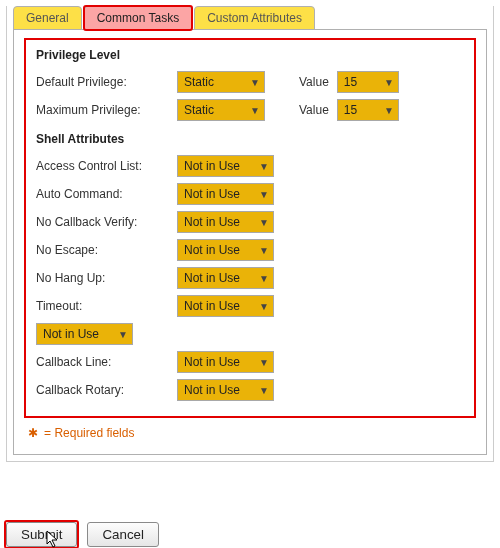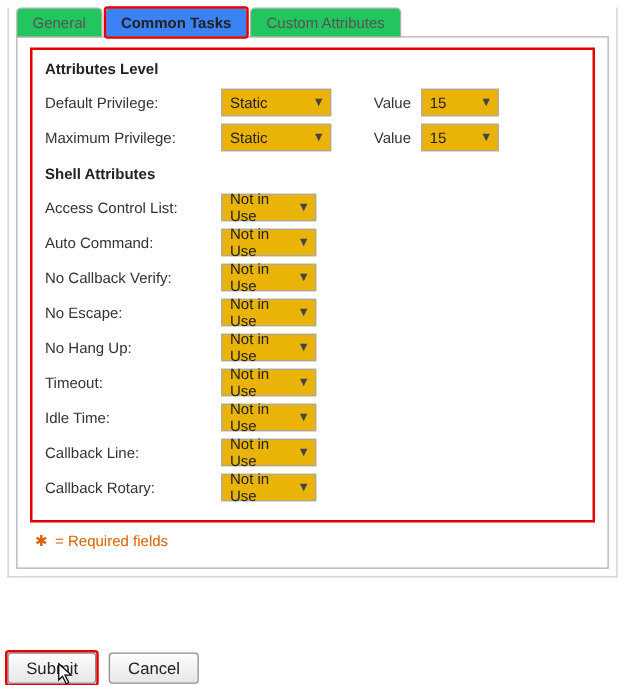--- a/index.html
+++ b/index.html
@@ -22,32 +22,32 @@
   .tabs {
     display: flex;
     gap: 2px;
     margin-bottom: -1px;
     position: relative;
     z-index: 2;
   }
   .tab {
     border: 1px solid #b0b0b0;
     border-bottom: 1px solid #b0b0b0;
-    background: #22c55e;
+    background: #fde047;
     padding: 4px 12px;
     border-top-left-radius: 4px;
     border-top-right-radius: 4px;
     color: #555;
     cursor: pointer;
     position: relative;
   }
   .tab.active {
-    background: #3b82f6;
+    background: #fca5a5;
     border-bottom: 1px solid #fff;
-    font-weight: bold;
+    font-weight: normal;
     color: #222;
   }
   .tab.highlight::after {
     content: "";
     position: absolute;
     inset: -2px;
     border: 2px solid #e20000;
     border-radius: 3px;
     pointer-events: none;
   }
@@ -87,21 +87,21 @@
     padding: 0 4px 0 6px;
     cursor: pointer;
     color: #222;
   }
   .sel .caret {
     margin-left: 6px;
     font-size: 10px;
     color: #444;
   }
   .sel-wide { width: 88px; }
-  .sel-med  { width: 76px; }
+  .sel-med  { width: 97px; }
   .sel-sm   { width: 62px; }
   .gap { width: 22px; flex: 0 0 22px; }
   .value-lbl { margin-right: 2px; }
   .req-note {
     color: #d95f00;
     margin: 8px 0 4px 4px;
     display: flex;
     align-items: center;
     gap: 6px;
   }
@@ -143,21 +143,21 @@
 
   <div class="tabs">
     <div class="tab">General</div>
     <div class="tab active highlight">Common Tasks</div>
     <div class="tab">Custom Attributes</div>
   </div>
 
   <div class="tab-body-wrap">
     <div class="red-box">
 
-      <div class="section-head">Attributes Level</div>
+      <div class="section-head">Privilege Level</div>
 
       <div class="row">
         <div class="lbl-col">Default Privilege:</div>
         <div class="sel sel-wide">
           <span>Static</span>
           <span class="caret">▼</span>
         </div>
         <div class="gap"></div>
         <span class="value-lbl">Value</span>
         <div class="sel sel-sm">
@@ -224,21 +224,20 @@
 
       <div class="row">
         <div class="lbl-col">Timeout:</div>
         <div class="sel sel-med">
           <span>Not in Use</span>
           <span class="caret">▼</span>
         </div>
       </div>
 
       <div class="row">
-        <div class="lbl-col">Idle Time:</div>
         <div class="sel sel-med">
           <span>Not in Use</span>
           <span class="caret">▼</span>
         </div>
       </div>
 
       <div class="row">
         <div class="lbl-col">Callback Line:</div>
         <div class="sel sel-med">
           <span>Not in Use</span>

